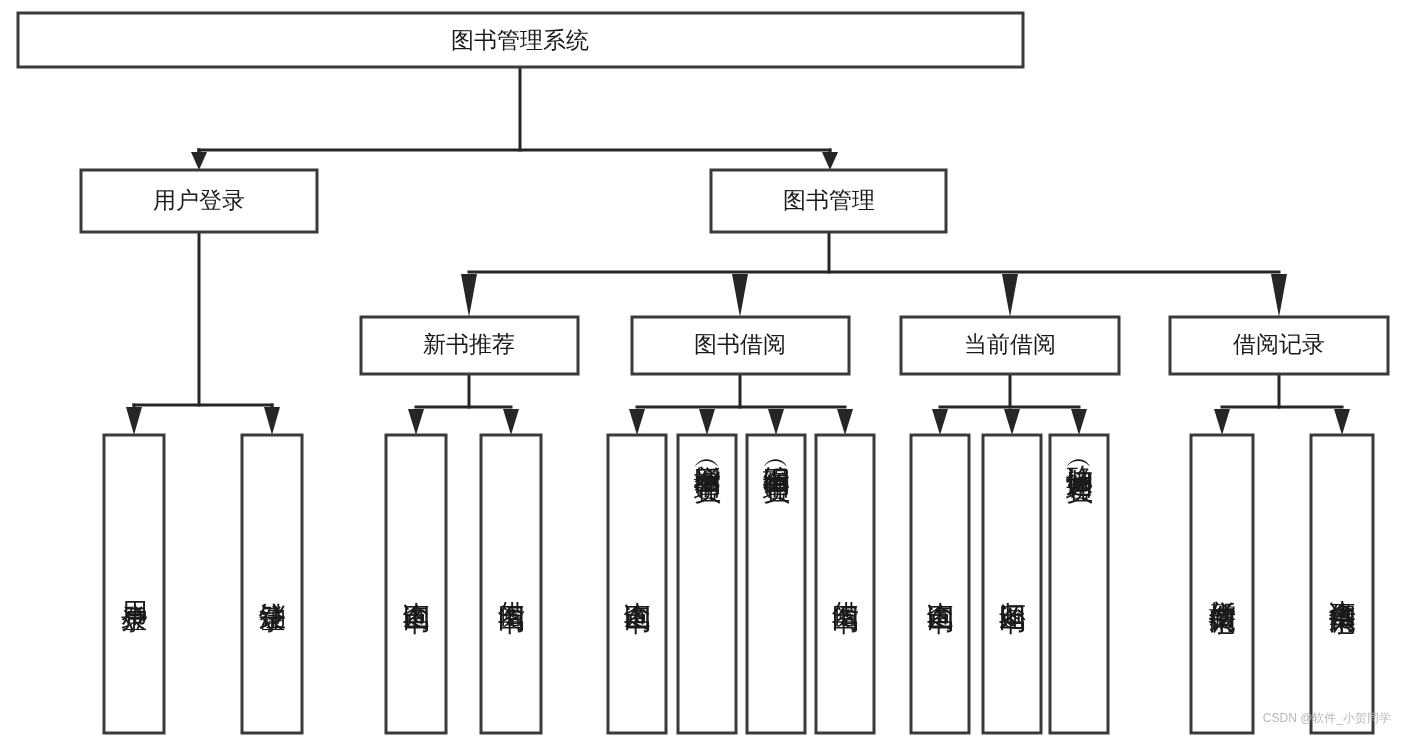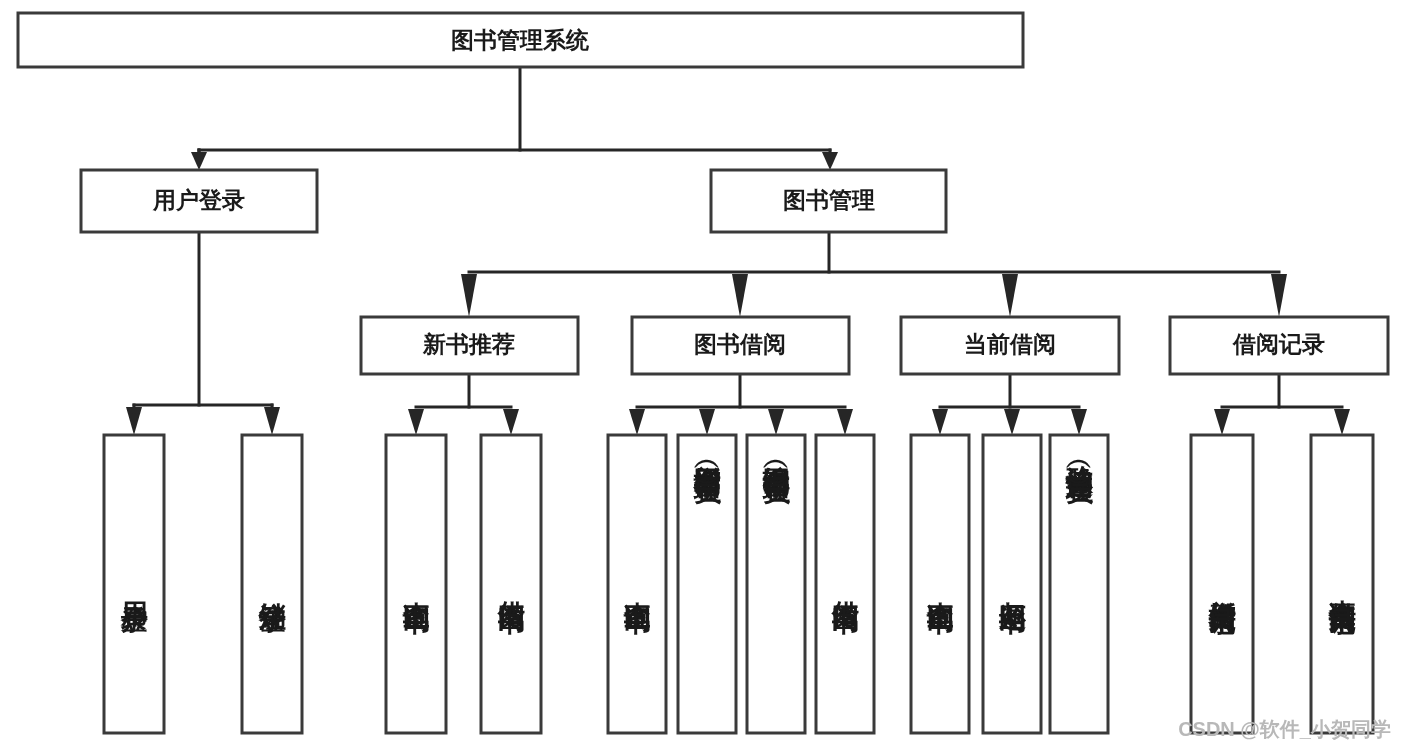--- a/index.html
+++ b/index.html
@@ -12,21 +12,20 @@
     width: 1405px;
     height: 747px;
     font-family: "Liberation Sans", "DejaVu Sans", sans-serif;
     overflow: hidden;
     position: relative;
   }
   #diagram-root {
     position: relative;
     width: 1405px;
     height: 747px;
-    font-weight: bold;
   }
   svg.diagram-canvas {
     position: absolute;
     left: 0;
     top: 0;
     width: 1405px;
     height: 747px;
   }
   .node-box {
     fill: #ffffff;
@@ -70,23 +69,23 @@
     font-family: "Liberation Sans", "DejaVu Sans", sans-serif;
     font-size: 27px;
     line-height: 1.08;
     color: #1a1a1a;
     letter-spacing: 2px;
     white-space: nowrap;
   }
   .watermark {
     position: absolute;
     right: 14px;
-    bottom: 4px;
-    font-family: "Liberation Sans", "DejaVu Sans", sans-serif;
-    font-size: 20px;
+    bottom: 20px;
+    font-family: "Liberation Sans", "DejaVu Sans", sans-serif;
+    font-size: 12px;
     color: #b8b8b8;
     white-space: nowrap;
     user-select: none;
   }
 </style>
 </head>
 <body>
 
 <div id="diagram-root">
 

